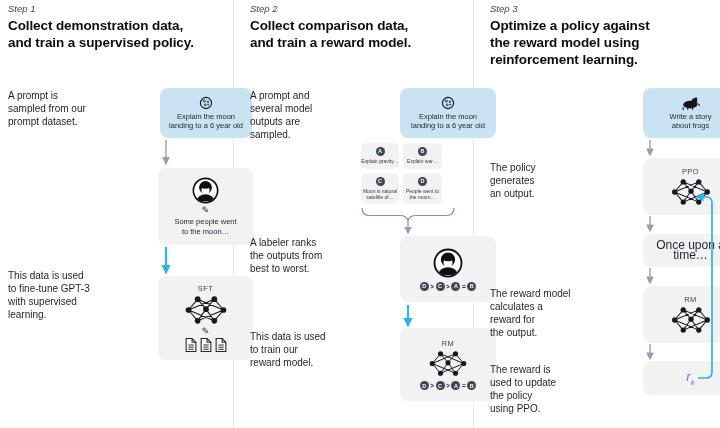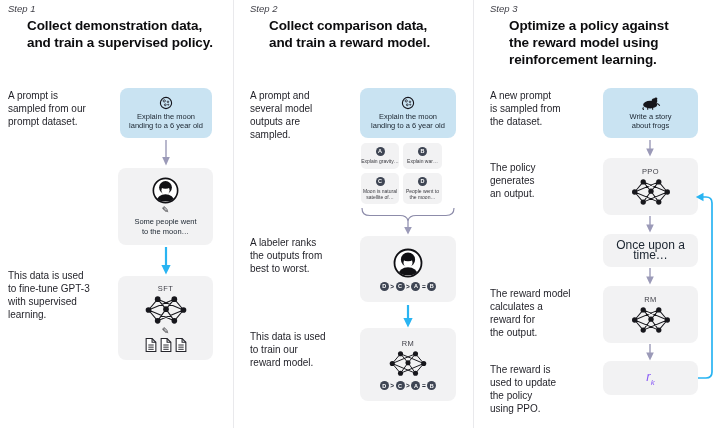--- a/index.html
+++ b/index.html
@@ -2,24 +2,24 @@
 <html><head>
 <meta charset="utf-8">
 <style>
   html,body { margin:0; padding:0; background:#fff; }
   .canvas { position:relative; width:720px; height:428px; background:#ffffff;
             font-family:"Liberation Sans", sans-serif; overflow:hidden; }
   .abs { position:absolute; }
   .pre { white-space:pre-line; }
   .divider { width:1px; background:#e9e9ec; top:0; height:428px; }
   .step-label { font-size:9.5px; color:#3e3e46;font-style:italic; }
-  .title { font-size:13.5px; font-weight:bold; color:#0c0c0e; line-height:17px; letter-spacing:-0.1px;margin-left:19px; }
+  .title { font-size:13.5px; font-weight:bold; color:#0c0c0e; line-height:17px; letter-spacing:-0.1px; }
   .caption { font-size:10px; color:#1f1f26; line-height:13px; }
   .box { border-radius:8px; display:flex; flex-direction:column; align-items:center;
-         justify-content:center; text-align:center; box-sizing:border-box; }
+         justify-content:center; text-align:center; box-sizing:border-box;margin-left:40px; }
   .blue { background:#c9e3f2; }
   .gray { background:#f2f2f3; }
   .box-text { font-size:7.5px; line-height:9.5px; color:#1b2530; }
   .box-label { font-size:7.5px; color:#3f3f47; letter-spacing:0.4px; }
   .pencil { font-size:9px; color:#1b1b20; line-height:9px; }
   .docs-row { display:flex; gap:3px; margin-top:2px; }
   .card { background:#f2f2f3; border-radius:5px; position:absolute; display:flex;
           flex-direction:column; align-items:center; padding-top:3.5px; box-sizing:border-box; }
   .badge { width:9px; height:9px; border-radius:50%; background:#3e4553; color:#fff;
            font-size:5.5px; font-weight:bold; display:flex; align-items:center;
@@ -229,23 +229,20 @@
       <div class="rank-sep">=</div>
       <div class="badge">B</div>
     </div>
   </div>
 
   <div class="abs step-label" style="left:490px;top:3px">Step 3</div>
   <div class="abs title pre" style="left:490px;top:17px;width:222px">Optimize a policy against
 the reward model using
 reinforcement learning.</div>
 
-  <div class="abs caption pre" style="left:490px;top:89px;width:112px">A new prompt
-is sampled from
-the dataset.</div>
   <div class="abs caption pre" style="left:490px;top:161px;width:112px">The policy
 generates
 an output.</div>
   <div class="abs caption pre" style="left:490px;top:287px;width:112px">The reward model
 calculates a
 reward for
 the output.</div>
   <div class="abs caption pre" style="left:490px;top:363px;width:112px">The reward is
 used to update
 the policy

